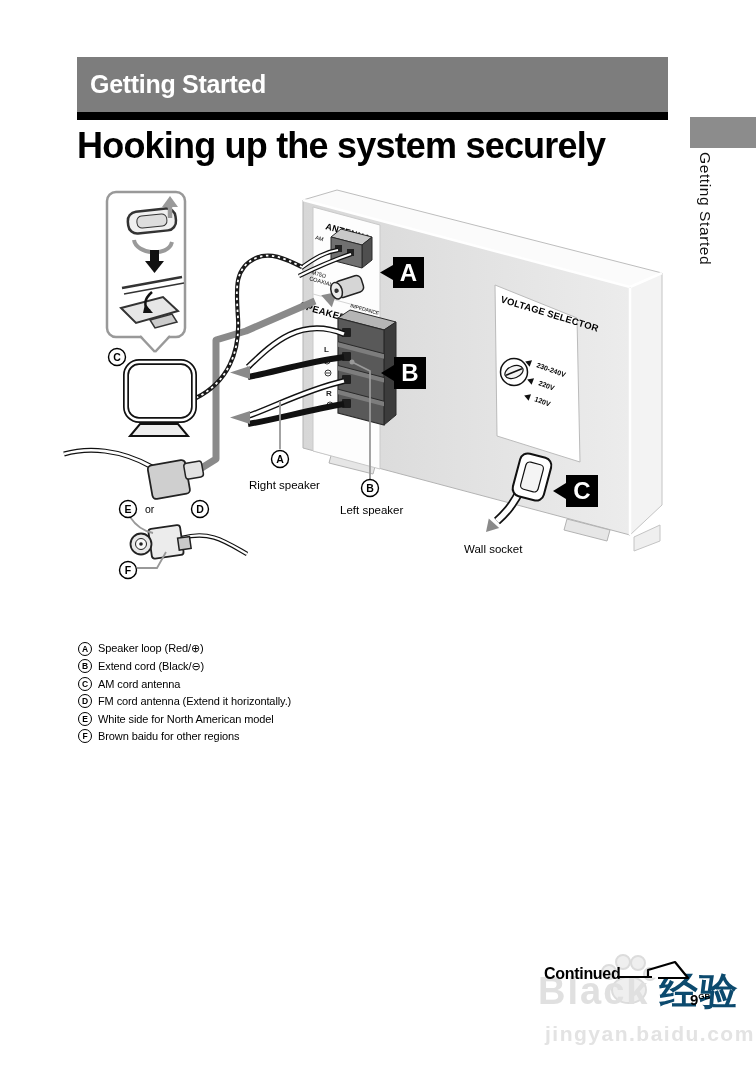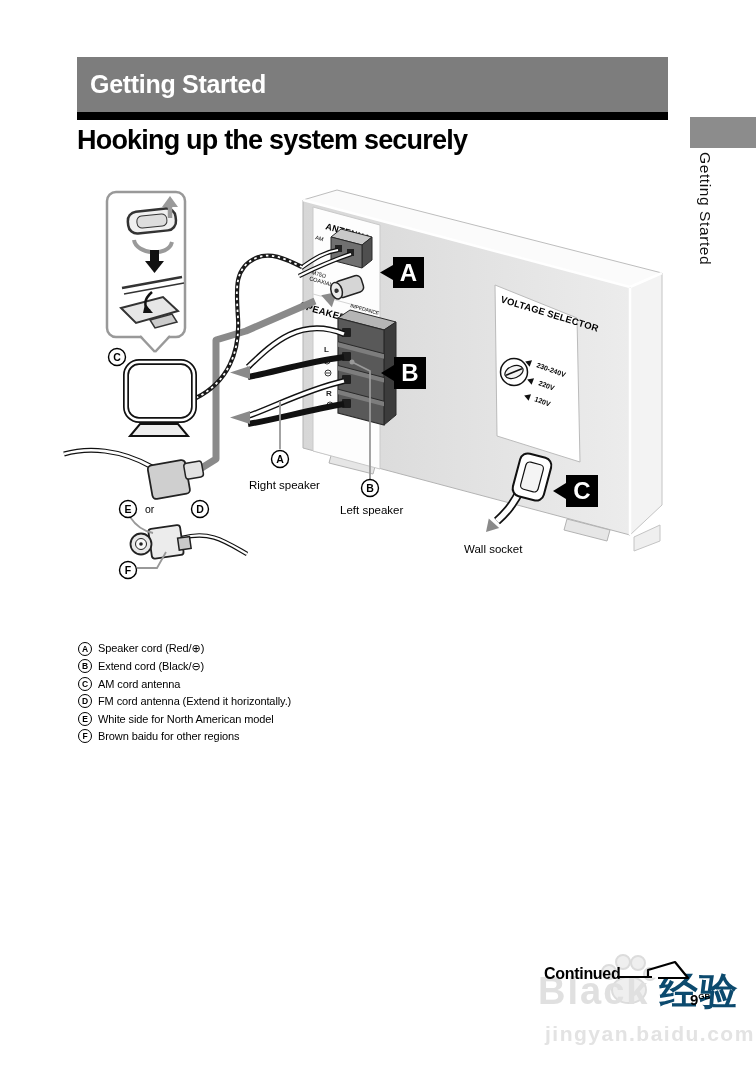--- a/index.html
+++ b/index.html
@@ -3,21 +3,21 @@
 <meta charset="utf-8">
 <style>
   html,body{margin:0;padding:0;background:#fff;}
   .page{position:relative;width:756px;height:1075px;background:#fff;overflow:hidden;
         font-family:"Liberation Sans",sans-serif;color:#000;text-decoration:underline;}
   
   .hdr-bar{position:absolute;left:77px;top:57px;width:591px;height:55px;background:#7d7d7d;
            display:flex;align-items:center;}
   .hdr-bar span{color:#fff;font-size:25px;font-weight:bold;padding-left:13px;letter-spacing:-0.3px;}
   .hdr-black{position:absolute;left:77px;top:112px;width:591px;height:8px;background:#000;}
-  .doc-title{position:absolute;left:77px;top:125px;font-size:27px;font-weight:bold;letter-spacing:-0.8px;}
+  .doc-title{position:absolute;left:77px;top:125px;font-size:36px;font-weight:bold;letter-spacing:-0.8px;}
   
   .side-tab{position:absolute;left:690px;top:117px;width:66px;height:31px;background:#8c8c8c;}
   .side-text{position:absolute;left:696px;top:152px;writing-mode:vertical-rl;font-size:15.5px;
              letter-spacing:0.6px;color:#111;}
   
   .diagram{position:absolute;left:0;top:0;width:756px;height:620px;z-index:2;}
   .diagram text{font-family:"Liberation Sans",sans-serif;}
   
   .legend{position:absolute;left:78px;top:640px;z-index:2;}
   .legend-row{height:17.5px;display:flex;align-items:center;font-size:11px;letter-spacing:-0.1px;}
@@ -286,21 +286,21 @@
     </g>
     <text x="145" y="513" font-size="10.5">or</text>
 
     <text x="249" y="489" font-size="11.5">Right speaker</text>
     <text x="340" y="514" font-size="11.5">Left speaker</text>
   </svg>
 
   <div class="legend">
     <div class="legend-row">
       <span class="clet">A</span>
-      <span>Speaker cord (Red/⊕)</span>
+      <span>Speaker loop (Red/⊕)</span>
     </div>
     <div class="legend-row">
       <span class="clet">B</span>
       <span>Extend cord (Black/⊖)</span>
     </div>
     <div class="legend-row">
       <span class="clet">C</span>
       <span>AM cord antenna</span>
     </div>
     <div class="legend-row">

